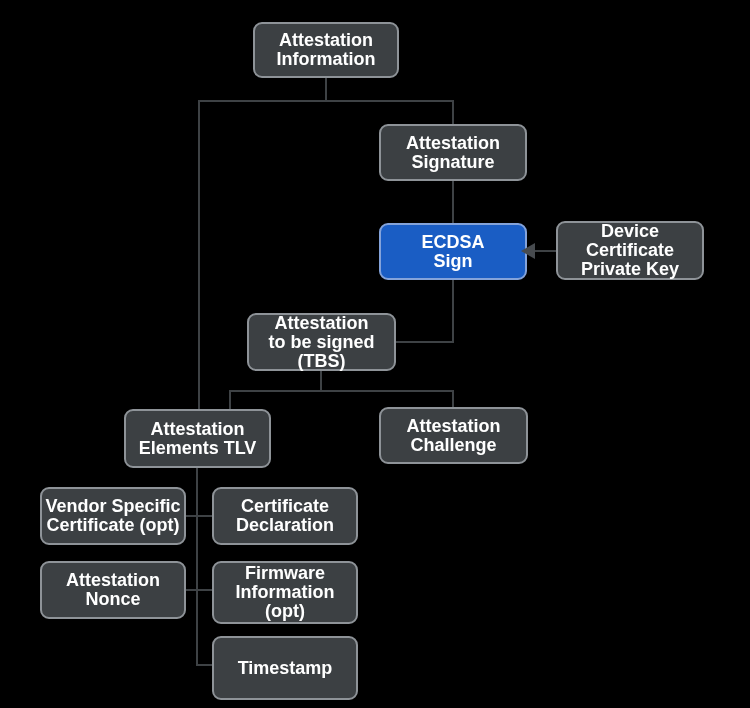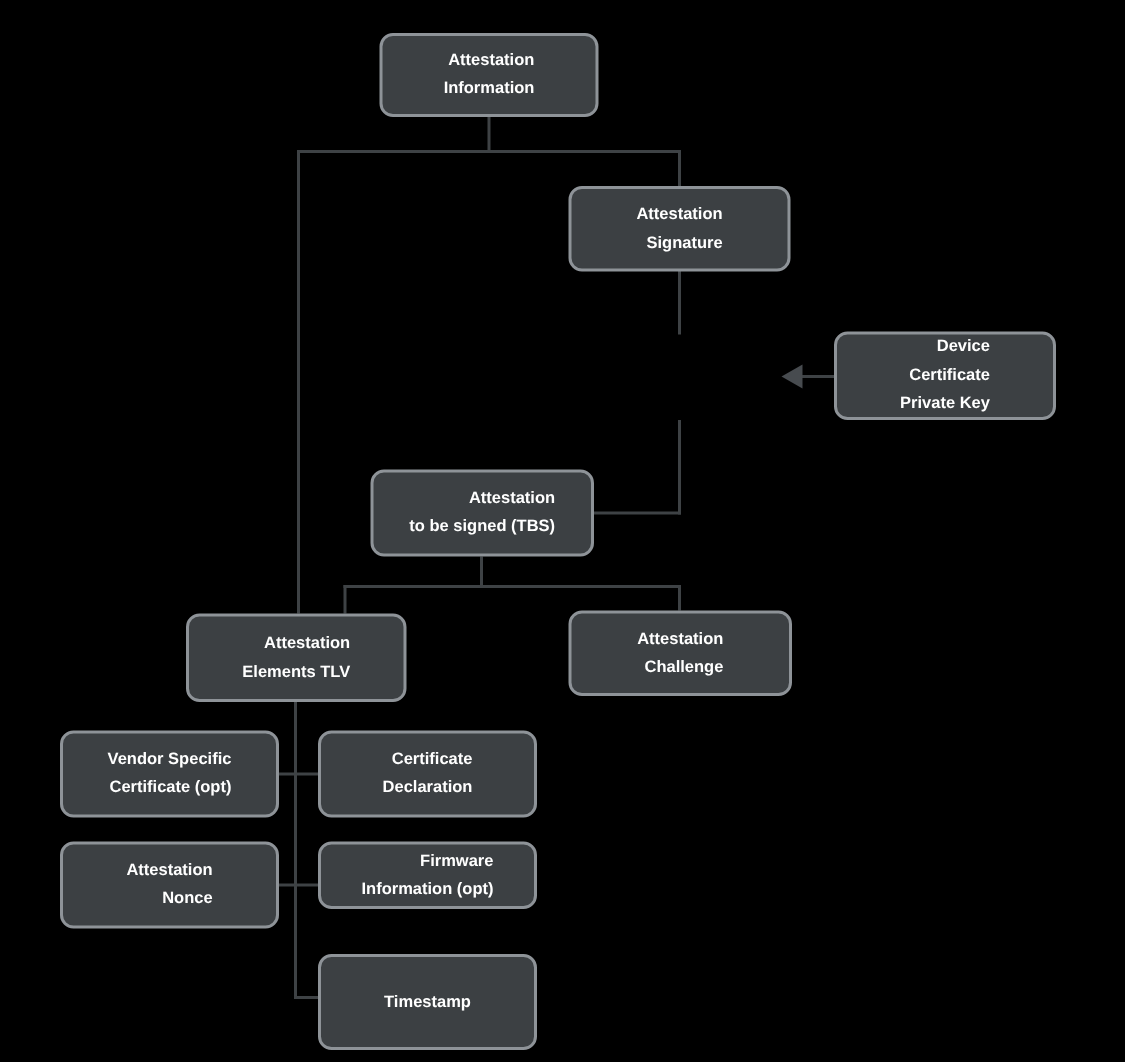--- a/index.html
+++ b/index.html
@@ -25,22 +25,22 @@
   }
   .node {
     position: absolute;
     background: var(--node-fill);
     border: 2px solid var(--node-border);
     border-radius: 9px;
     color: var(--text);
     display: flex;
     align-items: center;
     justify-content: center;
-    text-align: right;
-    font-size: 11px;
+    text-align: center;
+    font-size: 18px;
     font-weight: 700;
     line-height: 19px;
     white-space: pre-line;
     z-index: 2;
   }
   .node.highlight {
     background: var(--highlight-fill);
     border-color: var(--highlight-border);
   }
   .edge {
@@ -80,20 +80,22 @@
   <div class="edge" style="left:186px; top:515px; width:26px;  height:2px"></div>
   <div class="edge" style="left:186px; top:589px; width:26px;  height:2px"></div>
   <div class="edge" style="left:196px; top:664px; width:16px;  height:2px"></div>
 
   <div class="node" style="left:253px; top:22px;  width:146px; height:56px">Attestation
 Information</div>
 
   <div class="node" style="left:379px; top:124px; width:148px; height:57px">Attestation
 Signature</div>
 
+  <div class="node highlight" style="left:379px; top:223px; width:148px; height:57px">ECDSA
+Sign</div>
 
   <div class="node" style="left:556px; top:221px; width:148px; height:59px">Device
 Certificate
 Private Key</div>
 
   <div class="node" style="left:247px; top:313px; width:149px; height:58px">Attestation
 to be signed (TBS)</div>
 
   <div class="node" style="left:124px; top:409px; width:147px; height:59px">Attestation
 Elements TLV</div>
@@ -103,18 +105,18 @@
 
   <div class="node" style="left:40px;  top:487px; width:146px; height:58px">Vendor Specific
 Certificate (opt)</div>
 
   <div class="node" style="left:212px; top:487px; width:146px; height:58px">Certificate
 Declaration</div>
 
   <div class="node" style="left:40px;  top:561px; width:146px; height:58px">Attestation
 Nonce</div>
 
-  <div class="node" style="left:212px; top:561px; width:146px; height:45px">Firmware
+  <div class="node" style="left:212px; top:561px; width:146px; height:63px">Firmware
 Information (opt)</div>
 
   <div class="node" style="left:212px; top:636px; width:146px; height:64px">Timestamp</div>
 
 </div>
 
 </body></html>

